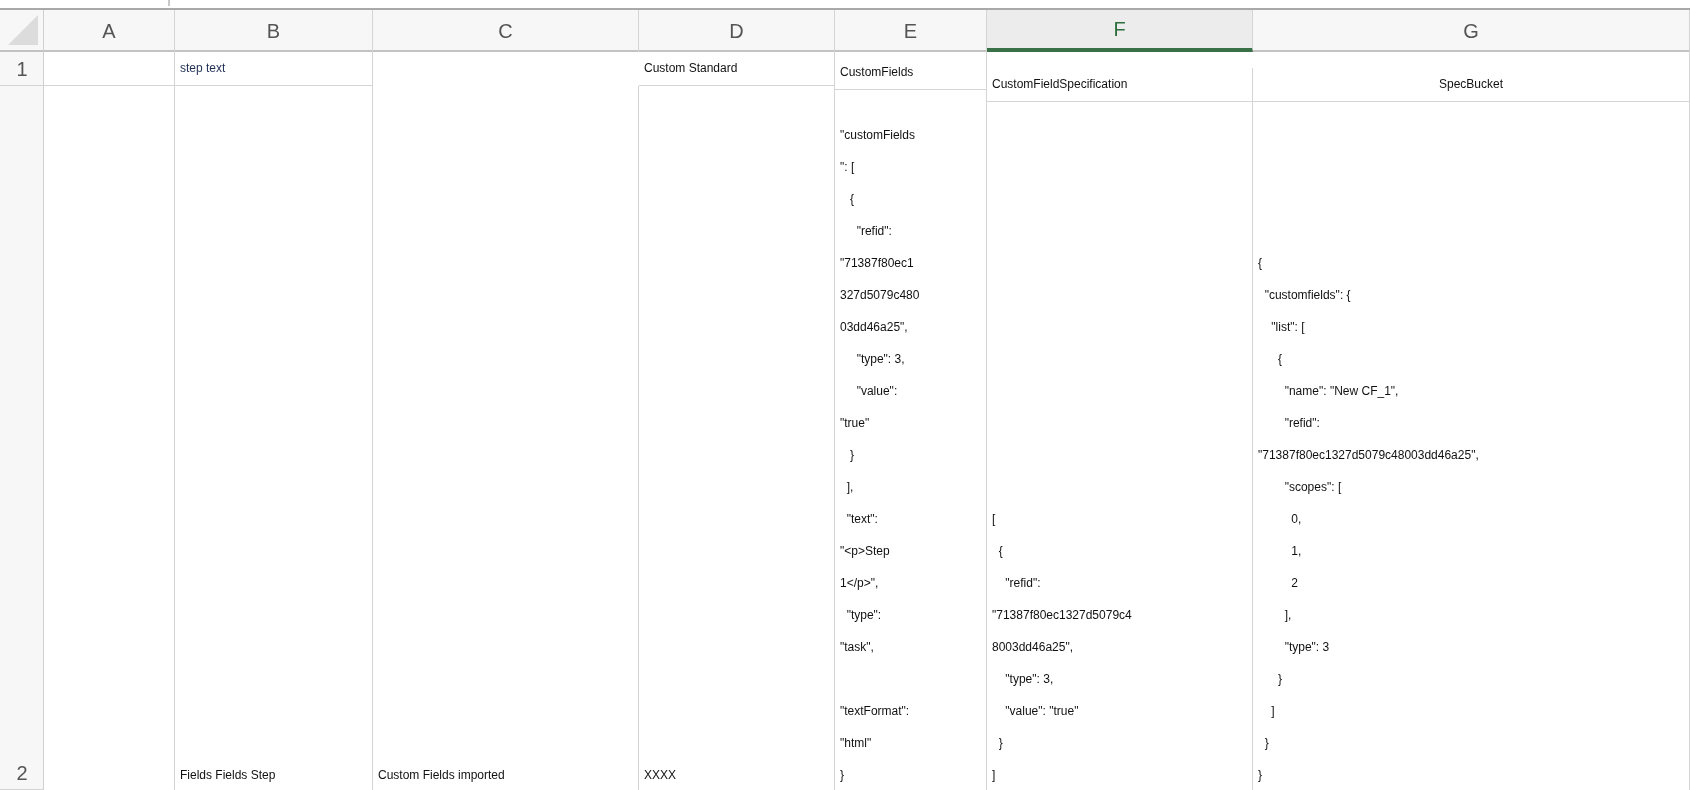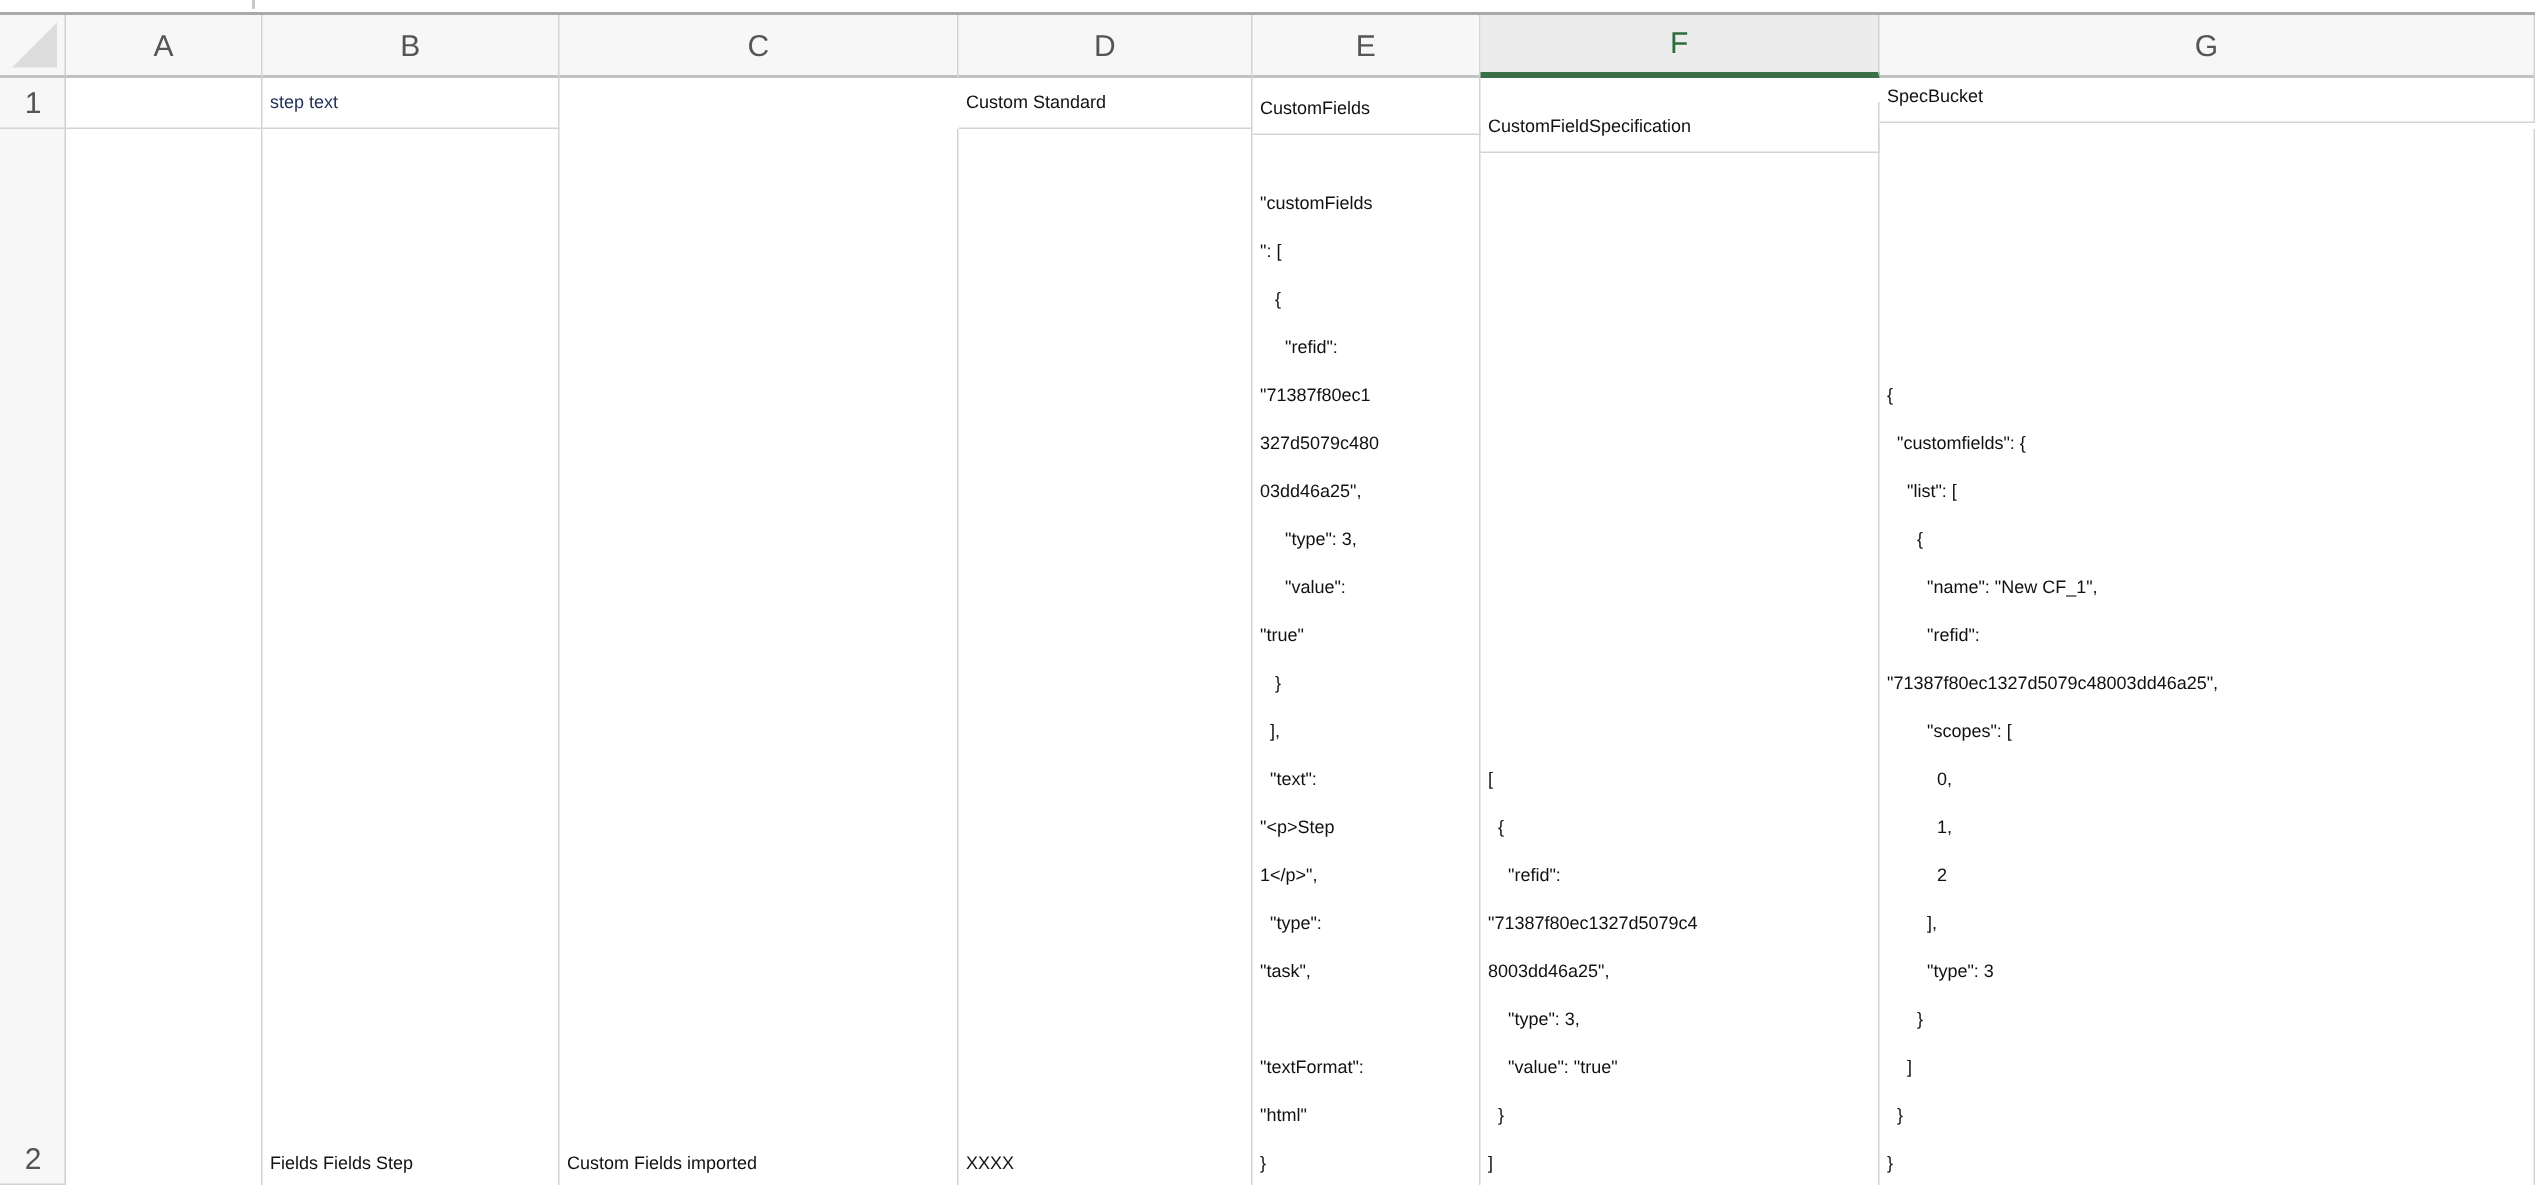--- a/index.html
+++ b/index.html
@@ -95,21 +95,21 @@
     <div class="row-header" style="top:34px;height:704px;">2</div>
   </div>
 
   <div class="grid">
 
     <div class="cell header-cell" style="left:0;top:0;width:131px;height:34px;"><span class="txt"></span></div>
     <div class="cell header-cell blue" style="left:131px;top:0;width:198px;height:34px;"><span class="txt">step text</span></div>
     <div class="cell header-cell" style="left:595px;top:0;width:196px;height:34px;"><span class="txt">Custom Standard</span></div>
     <div class="cell header-cell" style="left:791px;top:0;width:152px;height:38px;"><span class="txt">CustomFields</span></div>
     <div class="cell header-cell" style="left:943px;top:0;width:266px;height:34px;margin-top:16px;"><span class="txt">CustomFieldSpecification</span></div>
-    <div class="cell header-cell" style="left:1209px;top:0;width:437px;height:30px;"><span class="txt">SpecBucket</span></div>
+    <div class="cell header-cell" style="left:1209px;top:0;width:437px;height:50px;align-items:center;"><span class="txt">SpecBucket</span></div>
 
     <div class="cell" style="left:0;top:34px;width:131px;height:706px;"><span class="txt"></span></div>
     <div class="cell" style="left:131px;top:34px;width:198px;height:706px;"><span class="txt">Fields Fields Step</span></div>
     <div class="cell" style="left:329px;top:34px;width:266px;height:706px;"><span class="txt">Custom Fields imported</span></div>
     <div class="cell" style="left:595px;top:34px;width:196px;height:706px;"><span class="txt">XXXX</span></div>
     <div class="cell" style="left:791px;top:34px;width:152px;height:706px;"><span class="txt">"customFields
 ": [
    {
      "refid":
 "71387f80ec1

